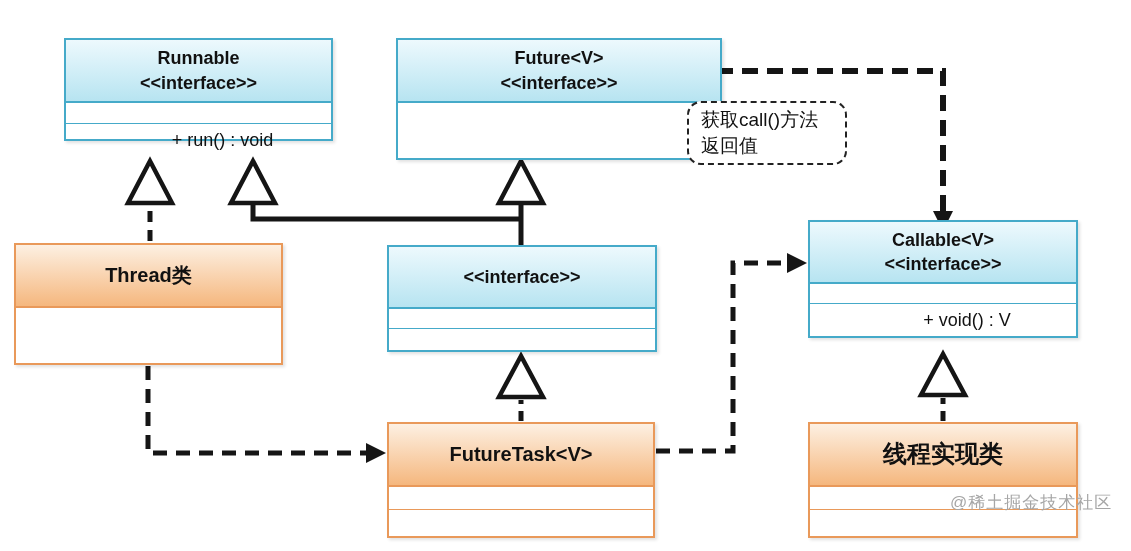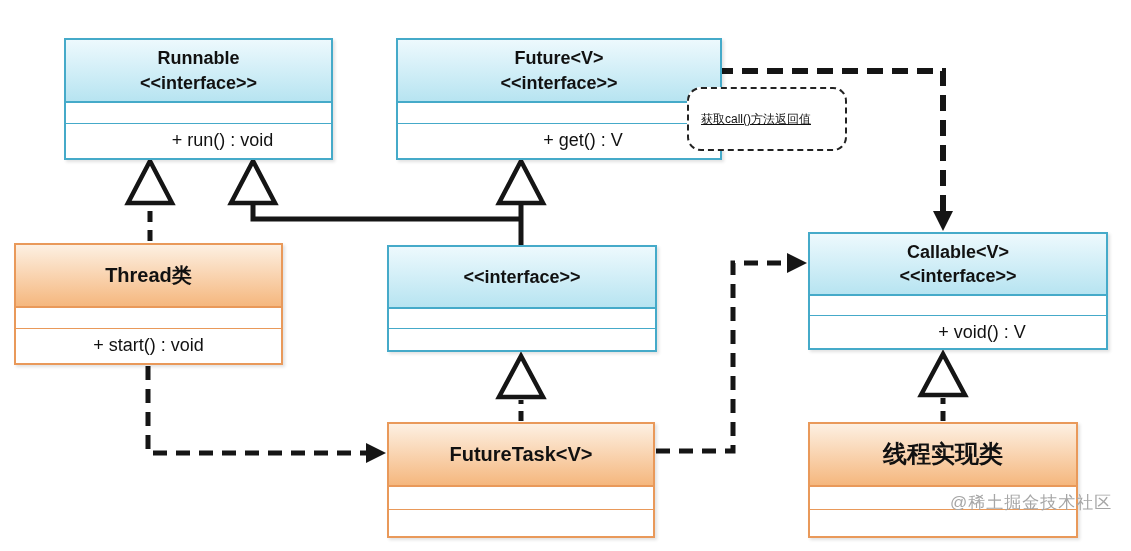--- a/index.html
+++ b/index.html
@@ -33,29 +33,28 @@
   .row:last-child{border-bottom:none;}
   .method{
     display:flex;justify-content:center;align-items:center;
     font-size:18px;color:#111;
   }
   .t17{font-size:18px;}
   .t20{font-size:20px;}
   .t24{font-size:24px;}
   #note{
     position:absolute;z-index:2;
-    left:687px;top:87px;width:160px;height:64px;
+    left:687px;top:101px;width:160px;height:64px;
     border:2px dashed #222;border-radius:14px;
     box-sizing:border-box;
     display:flex;align-items:center;
     padding:2px 8px 2px 12px;
-    font-size:12px;color:#111;line-height:1.35;
+    font-size:19px;color:#111;line-height:1.35;
     background:#fff;
     word-break:break-all;
-    text-decoration:underline;
   }
   #watermark{
     position:absolute;z-index:3;
     left:950px;top:491px;
     font-size:17px;color:#a6a6a6;letter-spacing:1px;
     white-space:nowrap;
   }
 </style>
 </head>
 <body>
@@ -85,57 +84,55 @@
     <path d="M656 451 L733 451 L733 263 L789 263" stroke="#151515" stroke-width="5" stroke-dasharray="14 9" fill="none"></path>
     <polygon points="807,263 787,253 787,273" fill="#151515"></polygon>
 
     <path d="M667 71 L943 71 L943 212" stroke="#151515" stroke-width="6" stroke-dasharray="16 9" fill="none"></path>
     <polygon points="943,231 933,211 953,211" fill="#151515"></polygon>
 
     <path d="M655 81 L702 112" stroke="#333" stroke-width="2" stroke-dasharray="6 5" fill="none"></path>
     <path d="M651 95 L691 124" stroke="#333" stroke-width="2" stroke-dasharray="6 5" fill="none"></path>
   </svg>
 
-  <div class="uml-box blue" style="left:64px;top:38px;width:269px;height:122px">
+  <div class="uml-box blue" style="left:64px;top:38px;width:269px;height:103px">
     <div class="hdr t17" style="height:63px">
       <div>Runnable</div>
       <div>&lt;&lt;interface&gt;&gt;</div>
     </div>
     <div class="row" style="height:21px"></div>
     <div class="row method" style="height:32px">+ run() : void</div>
   </div>
 
   <div class="uml-box blue" style="left:396px;top:38px;width:326px;height:122px">
     <div class="hdr t17" style="height:63px">
       <div>Future&lt;V&gt;</div>
       <div>&lt;&lt;interface&gt;&gt;</div>
     </div>
     <div class="row" style="height:21px"></div>
-    <div class="row method" style="height:32px">+ get() : V</div>
   </div>
 
   <div id="note">获取call()方法返回值</div>
 
   <div class="uml-box orange" style="left:14px;top:243px;width:269px;height:122px">
     <div class="hdr t20" style="height:63px">
       <div>Thread类</div>
     </div>
     <div class="row" style="height:21px"></div>
-    <div class="row method" style="height:32px">+ start() : void</div>
   </div>
 
   <div class="uml-box blue" style="left:387px;top:245px;width:270px;height:107px">
     <div class="hdr t17" style="height:62px">
       <div>&lt;&lt;interface&gt;&gt;</div>
     </div>
     <div class="row" style="height:20px"></div>
     <div class="row" style="height:21px"></div>
   </div>
 
-  <div class="uml-box blue" style="left:808px;top:232px;width:300px;height:118px">
+  <div class="uml-box blue" style="left:808px;top:220px;width:270px;height:118px">
     <div class="hdr t17" style="height:62px">
       <div>Callable&lt;V&gt;</div>
       <div>&lt;&lt;interface&gt;&gt;</div>
     </div>
     <div class="row" style="height:20px"></div>
     <div class="row method" style="height:32px">+ void() : V</div>
   </div>
 
   <div class="uml-box orange" style="left:808px;top:422px;width:270px;height:116px">
     <div class="hdr t24" style="height:63px">

